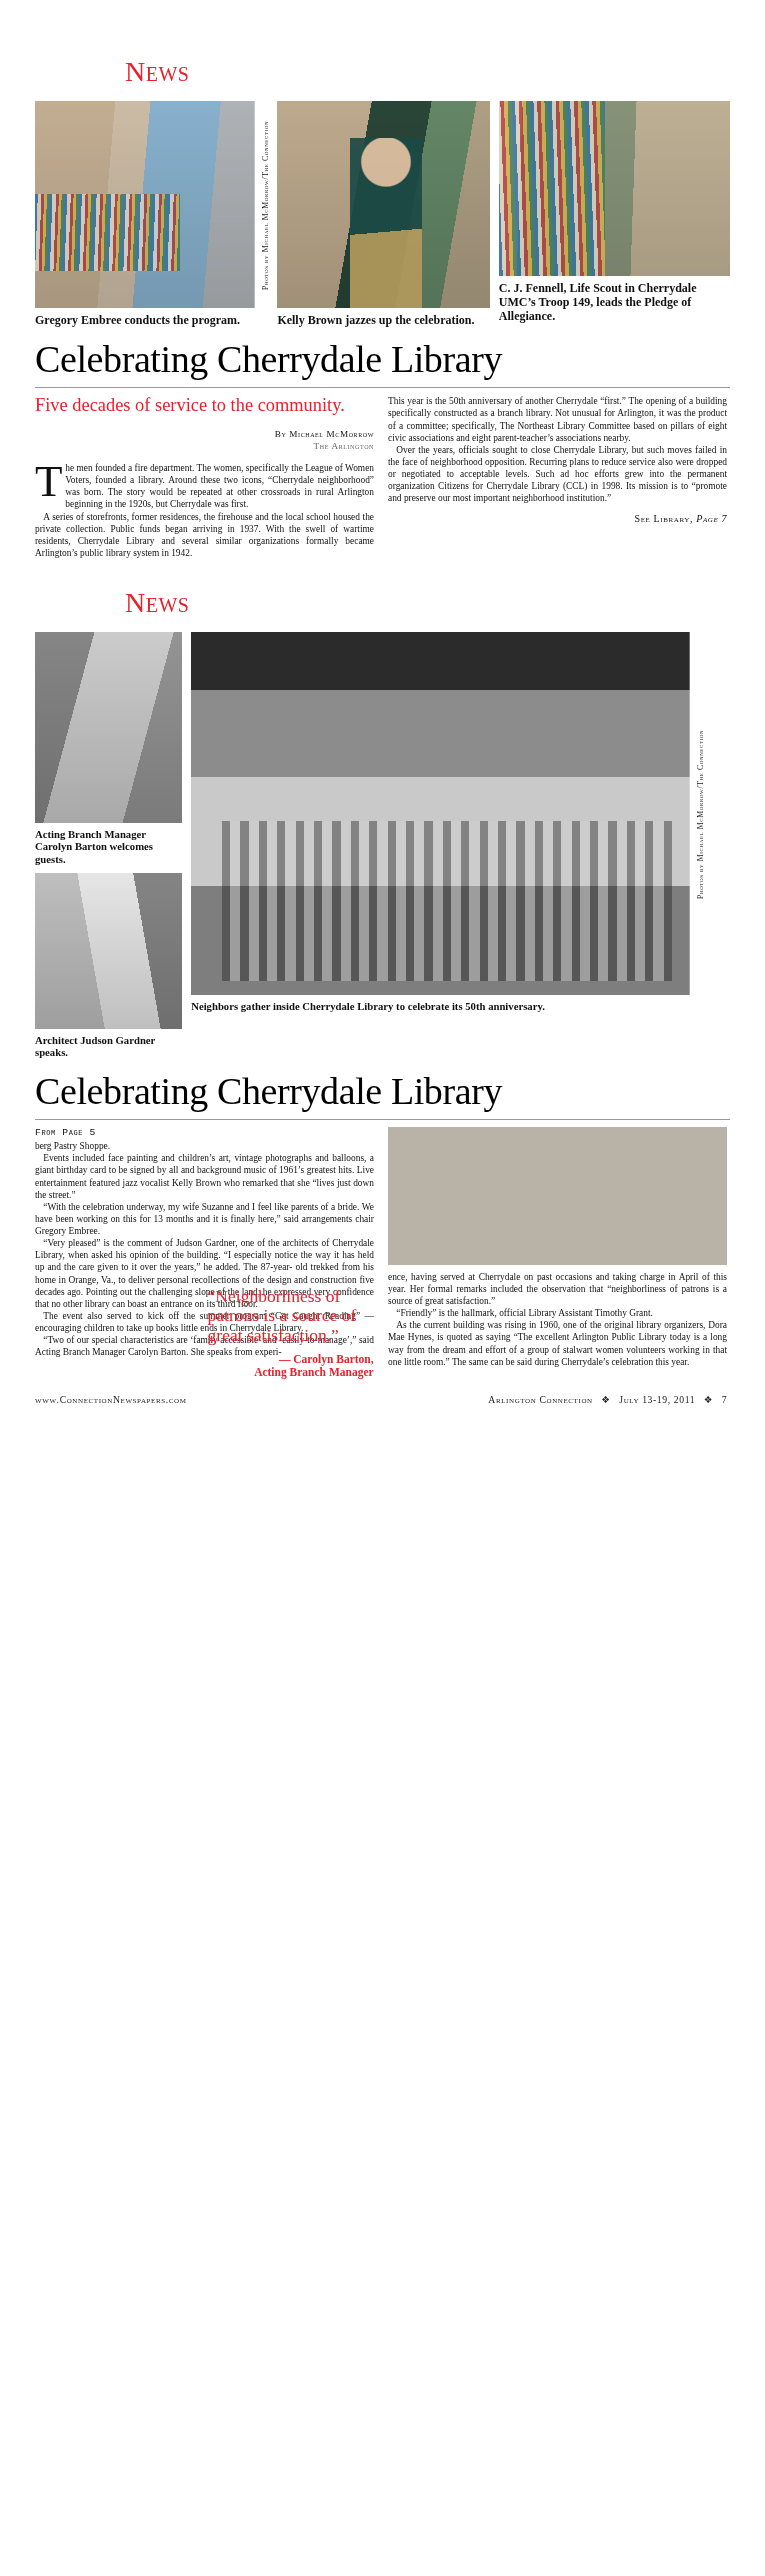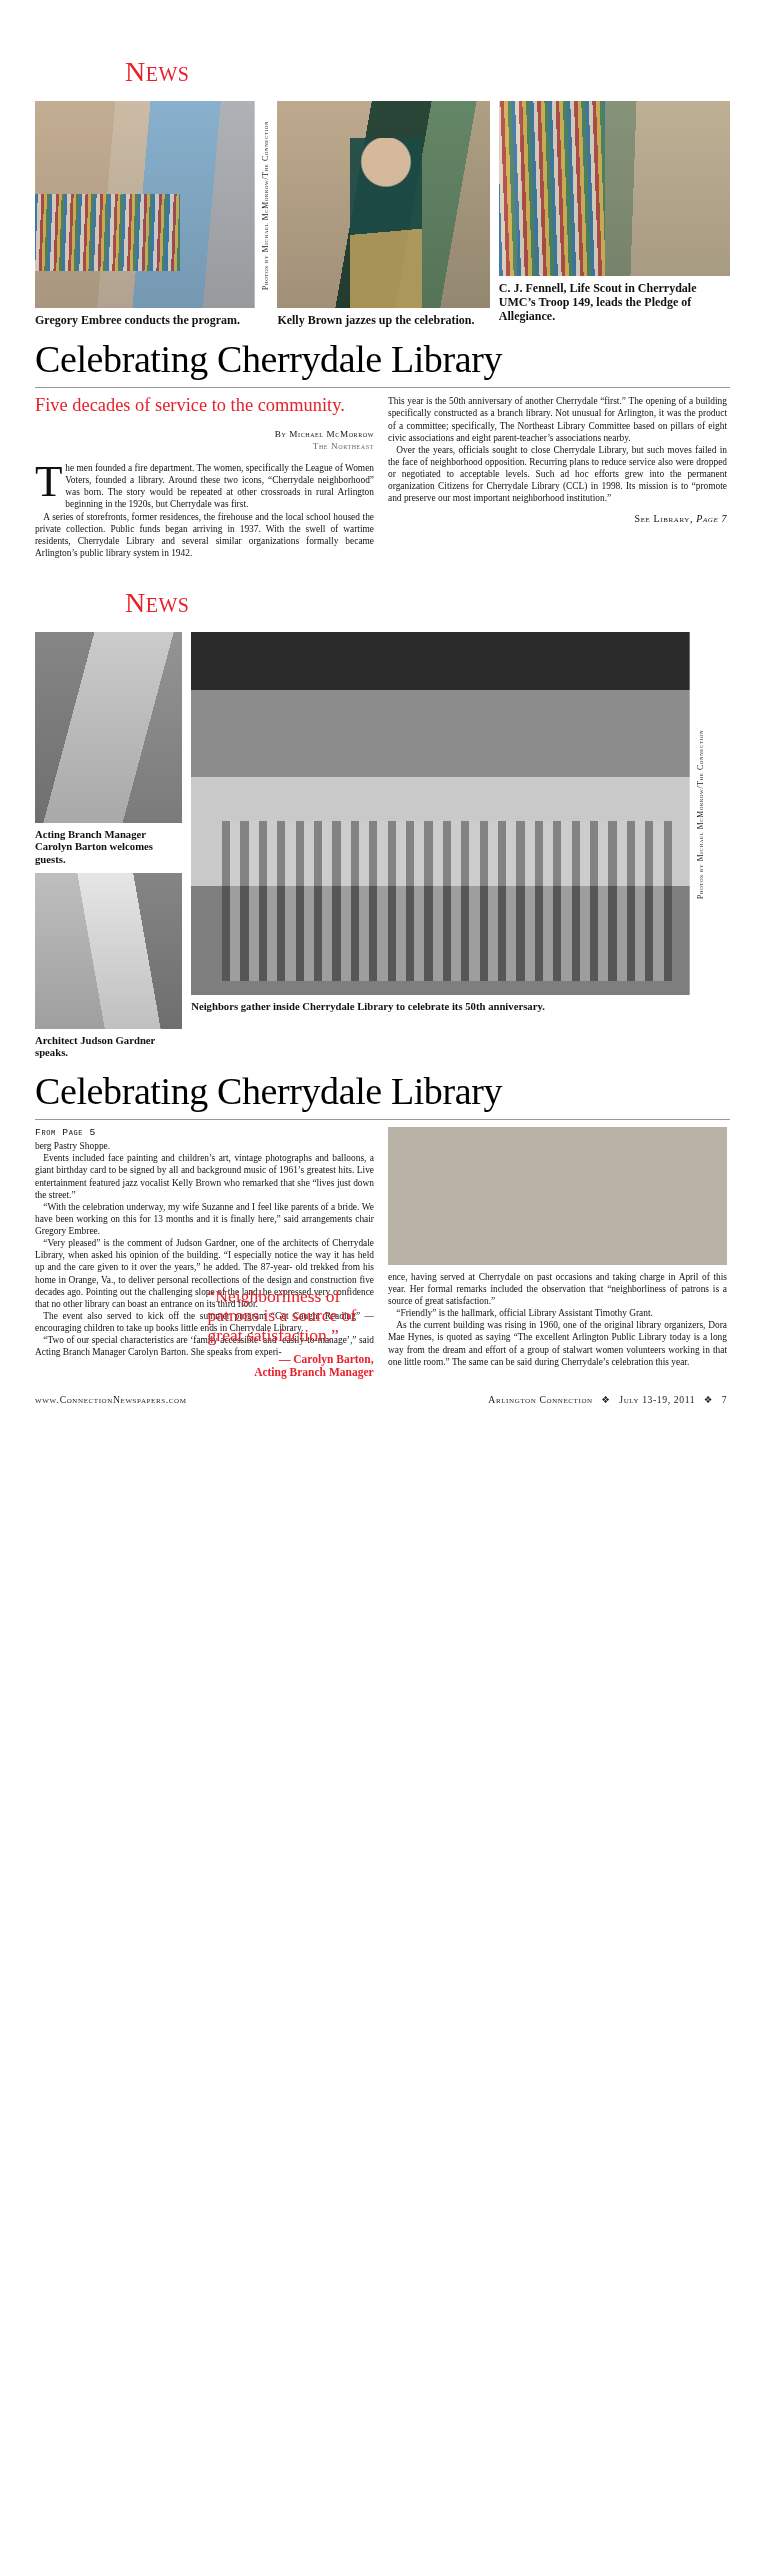--- a/index.html
+++ b/index.html
@@ -274,21 +274,21 @@
   </div>
 
   <div class="headline">Celebrating Cherrydale Library</div>
   <hr class="hr-thin">
 
   <div class="cols2">
     <div class="col">
       <div class="deck">Five decades of service to the community.</div>
       <div class="byline">
         <div>By Michael McMorrow</div>
-        <div class="pub">The Northeast</div>
+        <div class="pub">The Arlington</div>
       </div>
       <p class="body first"><span class="dropcap">T</span><span>he men founded a fire department. The women, specifically the League of Women Voters, founded a library. Around these two icons, “Cherrydale neighborhood” was born. The story would be repeated at other crossroads in rural Arlington beginning in the 1920s, but Cherrydale was first.</span></p>
       <p class="body">A series of storefronts, former residences, the firehouse and the local school housed the private collection. Public funds began arriving in 1937. With the swell of wartime residents, Cherrydale Library and several similar organizations formally became Arlington’s public library system in 1942.</p>
     </div>
 
     <div class="col">
       <p class="body first">This year is the 50th anniversary of another Cherrydale “first.” The opening of a building specifically constructed as a branch library. Not unusual for Arlington, it was the product of a committee; specifically, The Northeast Library Committee based on pillars of eight civic associations and eight parent-teacher’s associations nearby.</p>
       <p class="body">Over the years, officials sought to close Cherrydale Library, but such moves failed in the face of neighborhood opposition. Recurring plans to reduce service also were dropped or negotiated to acceptable levels. Such ad hoc efforts grew into the permanent organization Citizens for Cherrydale Library (CCL) in 1998. Its mission is to “promote and preserve our most important neighborhood institution.”</p>
       <div class="jump">
         <span>See Library,</span>

